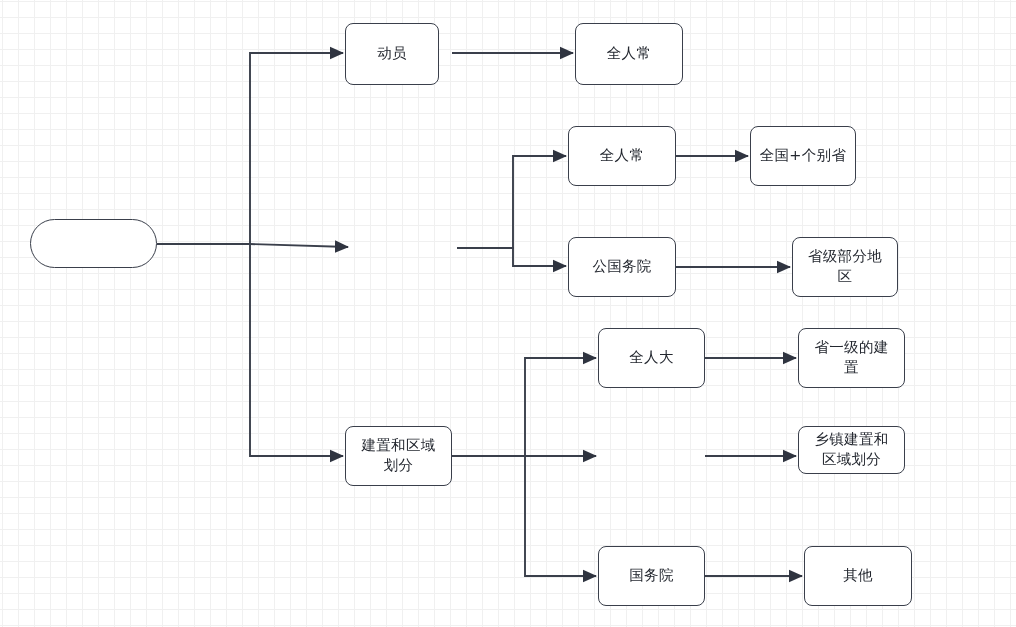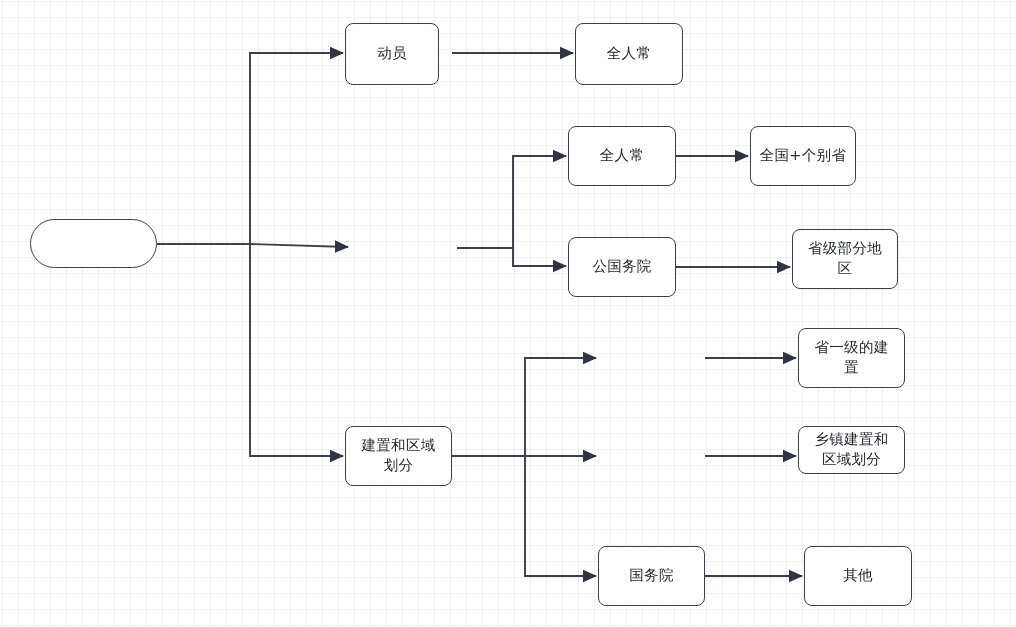--- a/index.html
+++ b/index.html
@@ -109,31 +109,34 @@
   </div>
 
   <div class="node" style="left: 568px; top: 126px; width: 108px; height: 60px;">
     <span class="node-label">全人常</span>
   </div>
 
   <div class="node" style="left: 568px; top: 237px; width: 108px; height: 60px;">
     <span class="node-label">公国务院</span>
   </div>
 
+  <div class="node" style="left: 598px; top: 328px; width: 107px; height: 60px;">
+    <span class="node-label">全人大</span>
+  </div>
 
 
   <div class="node" style="left: 598px; top: 546px; width: 107px; height: 60px;">
     <span class="node-label">国务院</span>
   </div>
 
   <div class="node" style="left: 750px; top: 126px; width: 106px; height: 60px;">
     <span class="node-label">全国+个别省</span>
   </div>
 
-  <div class="node" style="left: 792px; top: 229px; width: 106px; height: 60px;">
+  <div class="node" style="left: 792px; top: 237px; width: 106px; height: 60px;">
     <span class="node-label">省级部分地
 区</span>
   </div>
 
   <div class="node" style="left: 798px; top: 328px; width: 107px; height: 60px;">
     <span class="node-label">省一级的建
 置</span>
   </div>
 
   <div class="node" style="left: 798px; top: 426px; width: 107px; height: 48px;">

